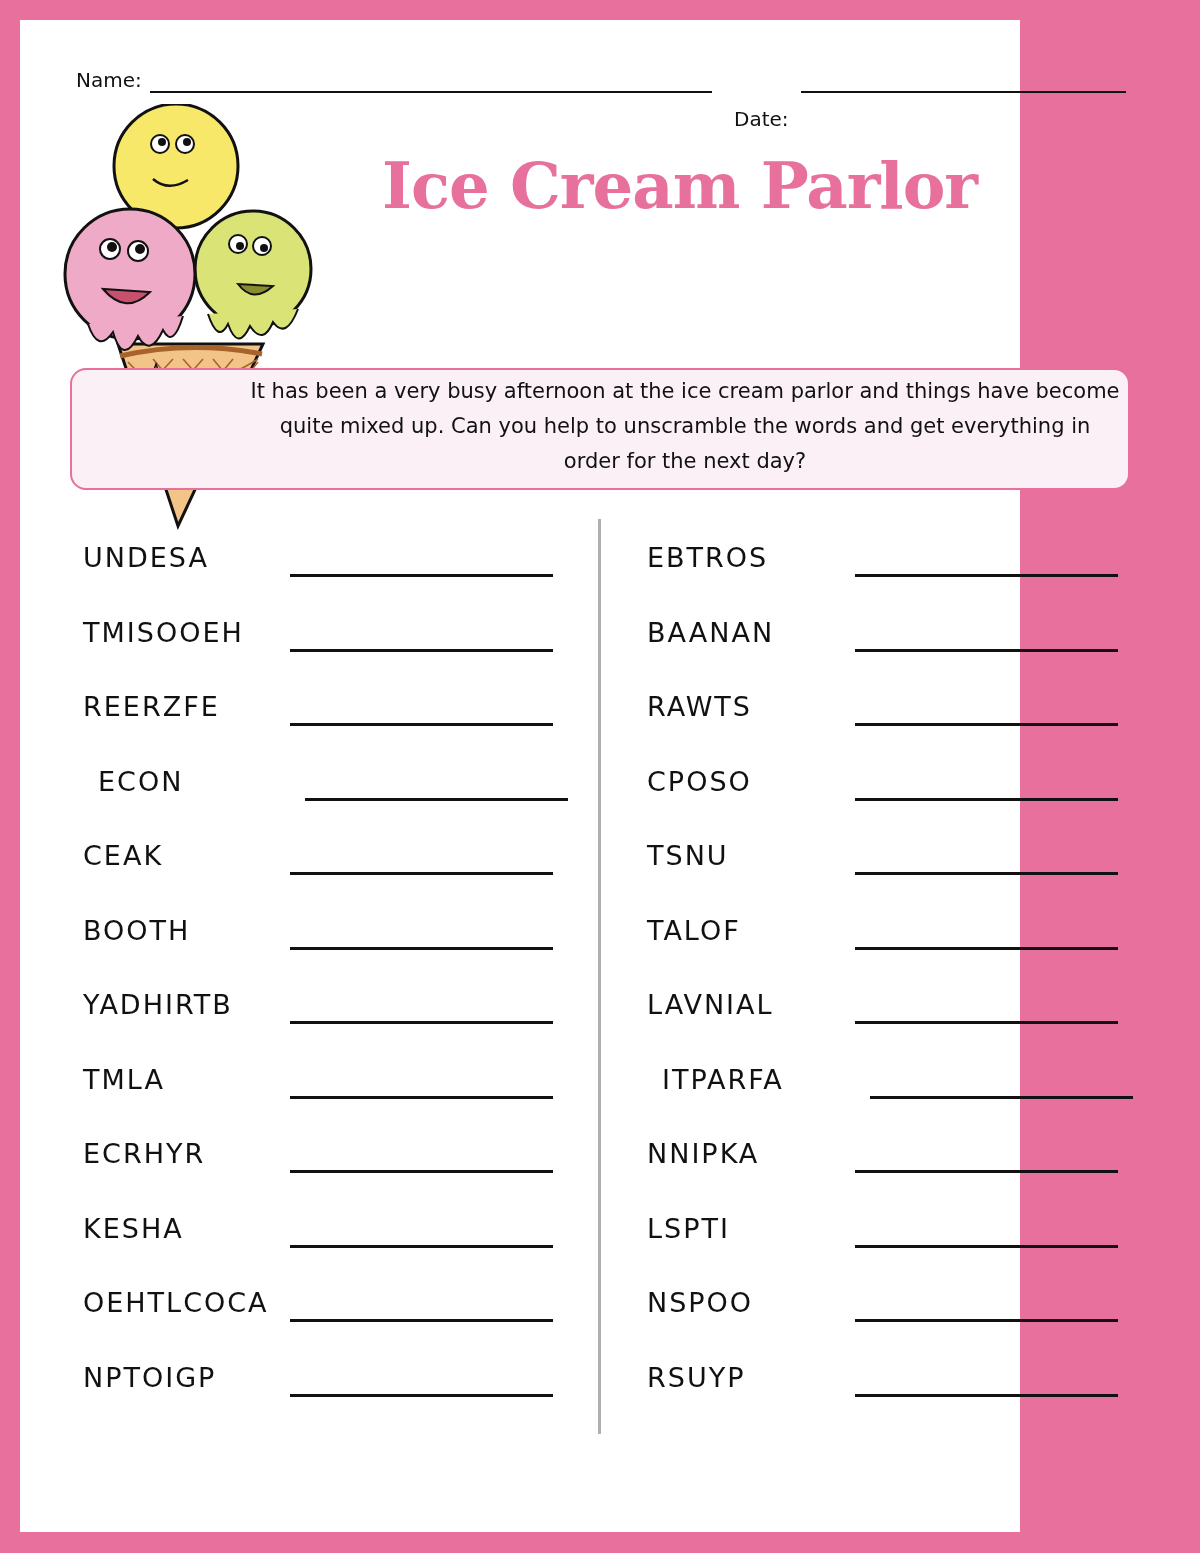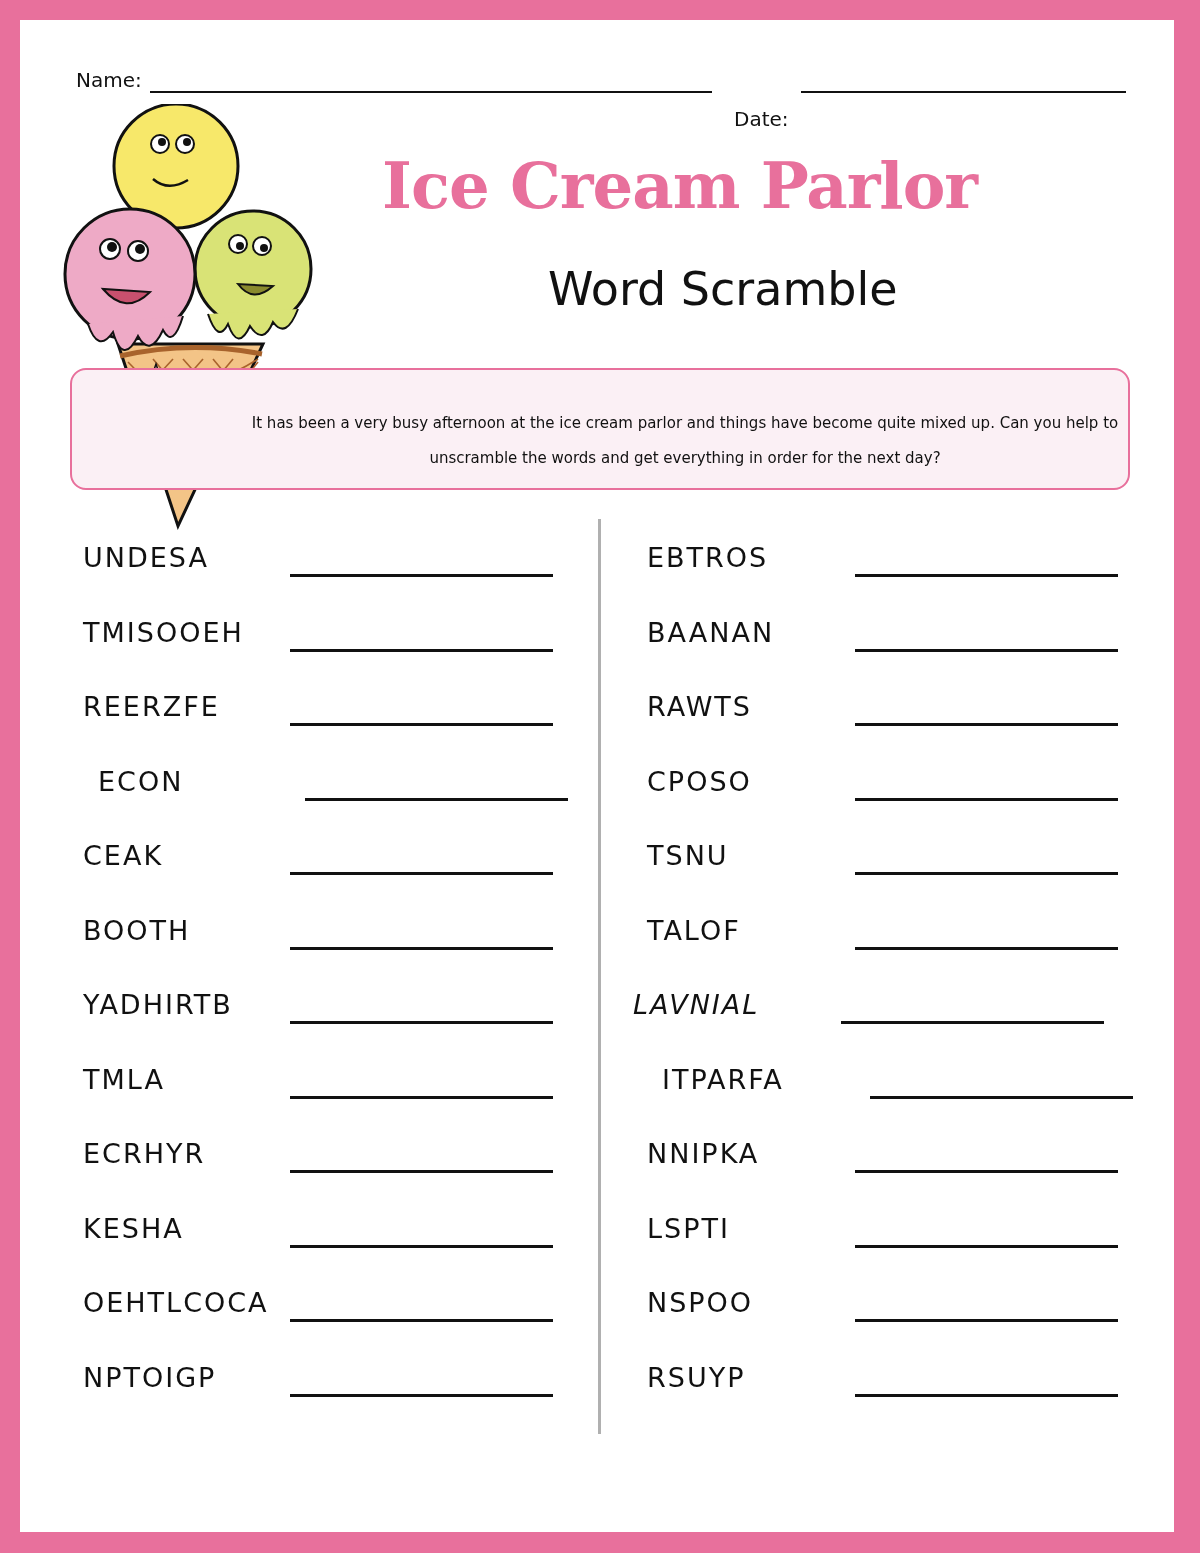--- a/index.html
+++ b/index.html
@@ -1,19 +1,19 @@
 <!DOCTYPE html>
 <html><head>
   <meta charset="utf-8">
   <style>
     * { box-sizing: border-box; margin: 0; padding: 0; }
     html, body { width: 1200px; height: 1553px; background: #e8709c; overflow: hidden; }
     body { position: relative; font-family: "DejaVu Sans", sans-serif; color: #111; }
     .page {
-      position: absolute; left: 20px; top: 20px; width: 1154px; height: 1512px;
+      position: absolute; left: 20px; top: 20px; width: 1000px; height: 1512px;
       background: #ffffff;
     }
     .page-inner { position: absolute; left: -20px; top: -20px; width: 1200px; height: 1553px; }
 
     
     .field-label { position: absolute; top: 68px; font-size: 20px; color: #111; font-family: "DejaVu Sans", sans-serif; }
     .field-line { position: absolute; top: 91px; height: 2px; background: #111; }
 
     
     .title {
@@ -26,23 +26,22 @@
       font-family: "DejaVu Sans", sans-serif; font-size: 46px; color: #111; white-space: nowrap;
     }
 
     
     .intro-box {
       position: absolute; left: 70px; top: 368px; width: 1060px; height: 122px;
       background: #fbf0f5; border: 2px solid #e8709c; border-radius: 16px;
     }
     .intro-text {
       position: absolute; left: 250px; top: 374px; width: 870px;
-      text-align: center; font-size: 15px; line-height: 35px; color: #111;
+      text-align: center; font-size: 21px; line-height: 35px; color: #111;
       font-family: "DejaVu Sans", sans-serif;
-      margin-top: 32px;
     }
 
     
     .illustration { position: absolute; left: 58px; top: 104px; width: 260px; height: 426px; }
 
     
     .divider { position: absolute; left: 598px; top: 519px; width: 3px; height: 915px; background: #b0b0b0; }
     .row { position: absolute; height: 50px; }
     .word {
       position: absolute; left: 0; top: 0; font-size: 27px; letter-spacing: 2px;
@@ -108,21 +107,20 @@
       <circle cx="52" cy="145" r="10" fill="#fff" stroke="#111" stroke-width="2"></circle>
       <circle cx="80" cy="147" r="10" fill="#fff" stroke="#111" stroke-width="2"></circle>
       <circle cx="54" cy="143" r="5" fill="#111"></circle>
       <circle cx="82" cy="145" r="5" fill="#111"></circle>
       <path d="M45 185 Q68 212 92 188 Z" fill="#c8506e" stroke="#111" stroke-width="2"></path>
       <path d="M30 220 Q40 250 55 228 Q65 262 80 232 Q92 254 105 226 Q115 245 125 212" fill="#eeaac6" stroke="#111" stroke-width="2"></path>
       <path d="M98 260 Q92 276 98 280 Q104 276 98 260 Z" fill="#eeaac6" stroke="#111" stroke-width="1.5"></path>
     </svg>
 
     <div class="title">Ice Cream Parlor</div>
-    <div class="subtitle">Word Scramble</div>
 
     <div class="intro-box"></div>
     <div class="intro-text">It has been a very busy afternoon at the ice cream parlor and things have become quite mixed up. Can you help to unscramble the words and get everything in order for the next day?</div>
 
     <div class="divider"></div>
 
     <div>
       <div class="row" style="left:83px; top:542px; width:470px;">
         <span class="word">UNDESA</span>
         <div class="answer-line" style="left:207px; width:263px;"></div>
@@ -191,21 +189,21 @@
         <div class="answer-line" style="left:208px; width:263px;"></div>
       </div>
       <div class="row" style="left:647px; top:840px; width:471px;">
         <span class="word">TSNU</span>
         <div class="answer-line" style="left:208px; width:263px;"></div>
       </div>
       <div class="row" style="left:647px; top:915px; width:471px;">
         <span class="word">TALOF</span>
         <div class="answer-line" style="left:208px; width:263px;"></div>
       </div>
-      <div class="row" style="left:633px; top:989px; width:471px;font-style:italic;">
+      <div class="row" style="left:647px; top:989px; width:471px;">
         <span class="word">LAVNIAL</span>
         <div class="answer-line" style="left:208px; width:263px;"></div>
       </div>
       <div class="row" style="left:647px; top:1064px; width:471px;margin-left:15px;">
         <span class="word">ITPARFA</span>
         <div class="answer-line" style="left:208px; width:263px;"></div>
       </div>
       <div class="row" style="left:647px; top:1138px; width:471px;">
         <span class="word">NNIPKA</span>
         <div class="answer-line" style="left:208px; width:263px;"></div>

